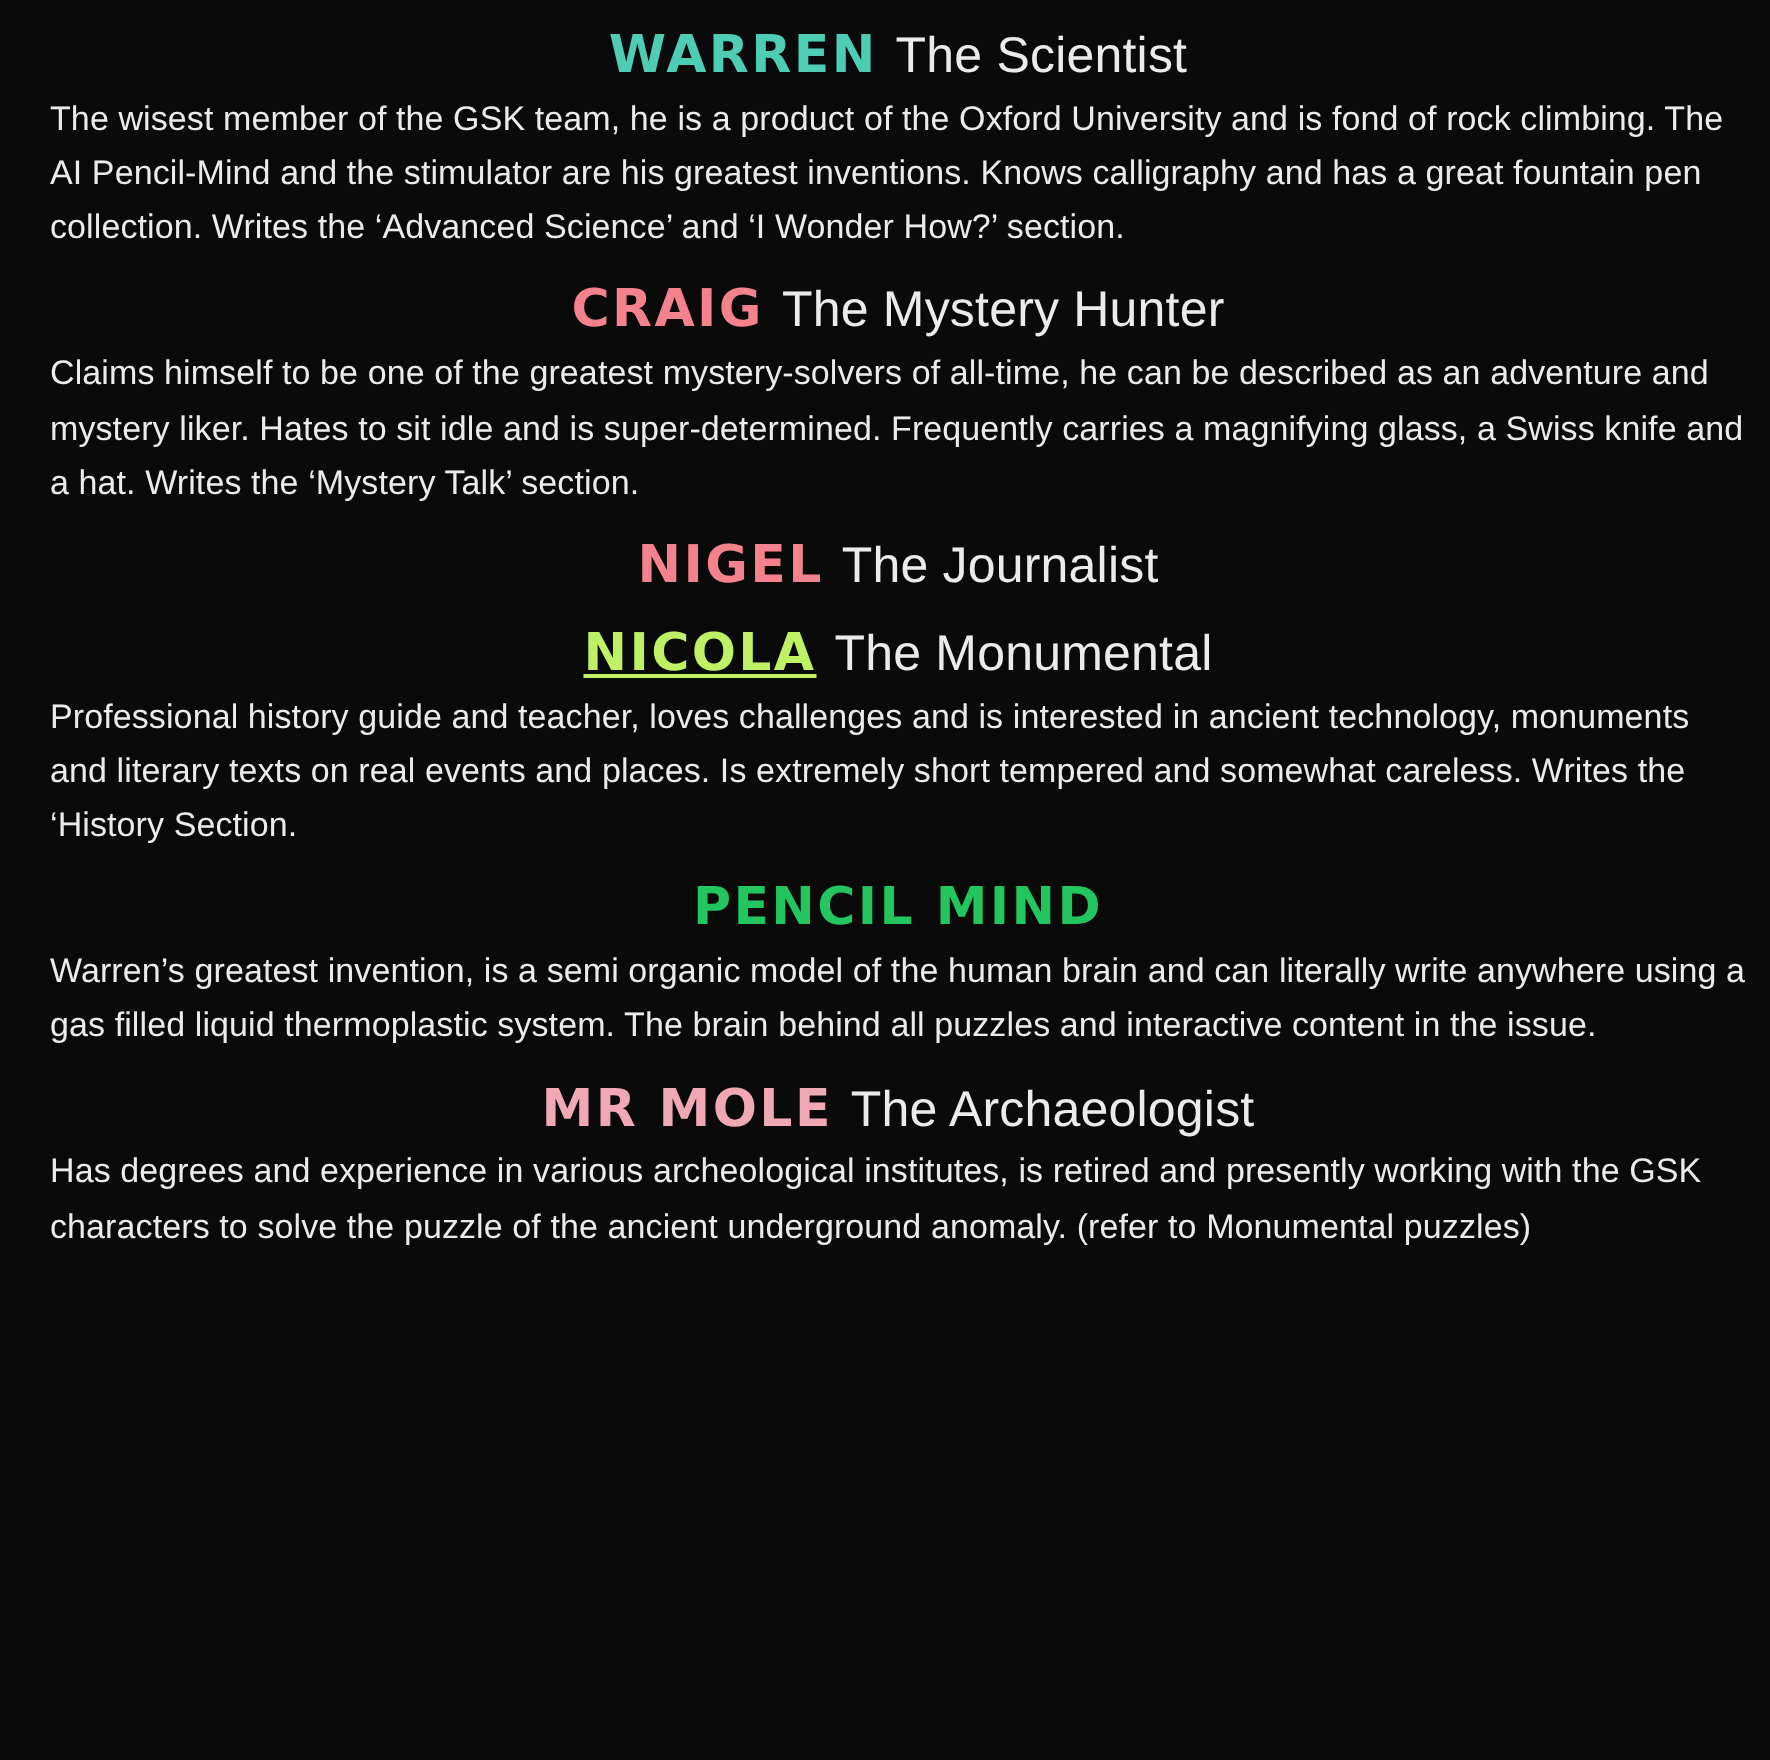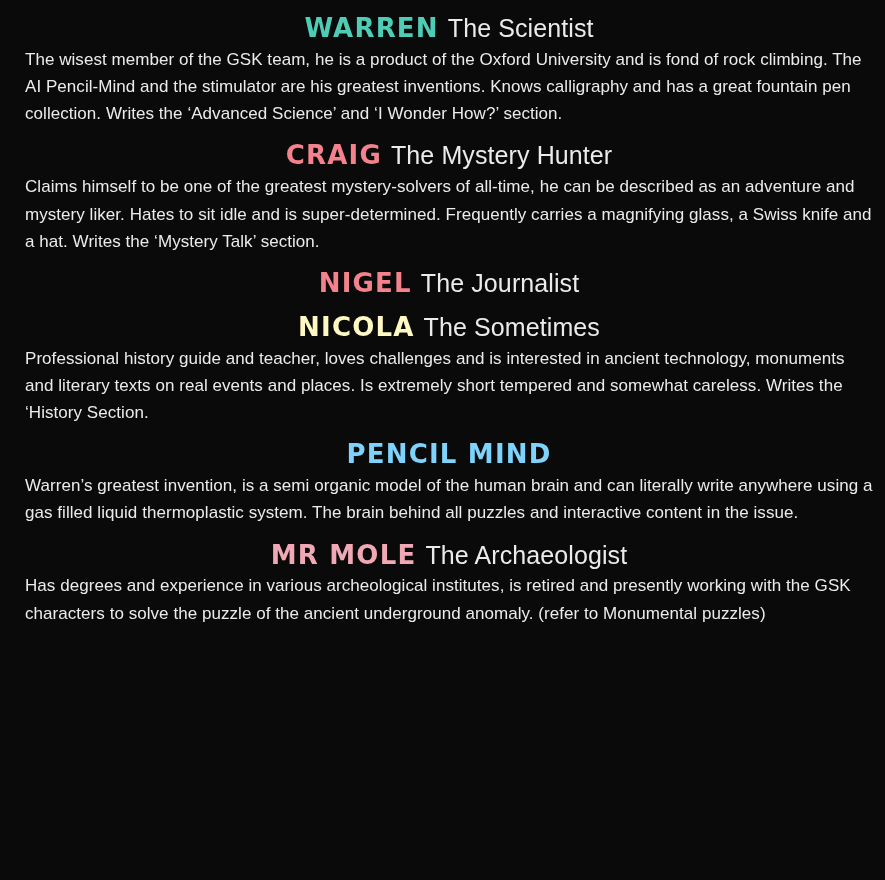--- a/index.html
+++ b/index.html
@@ -79,28 +79,28 @@
   </div>
 
   <div class="entry">
     <div class="headline">
       <span class="char-name" style="color: rgb(244, 130, 140);">NIGEL</span><span class="char-role">The Journalist</span>
     </div>
   </div>
 
   <div class="entry">
     <div class="headline">
-      <span class="char-name" style="color: #fef9c3;">NICOLA</span><span class="char-role">The Sometimes</span>
+      <span class="char-name" style="color: #bef264; text-decoration: underline;">NICOLA</span><span class="char-role">The Monumental</span>
     </div>
     <p class="char-desc">Professional history guide and teacher, loves challenges and is interested in ancient technology, monuments and literary texts on real events and places. Is extremely short tempered and somewhat careless. Writes the ‘History Section.</p>
   </div>
 
   <div class="entry">
     <div class="headline">
-      <span class="char-name" style="color: #7dd3fc;">PENCIL MIND</span>
+      <span class="char-name" style="color: #22c55e;">PENCIL MIND</span>
     </div>
     <p class="char-desc">Warren’s greatest invention, is a semi organic model of the human brain and can literally write anywhere using a gas filled liquid thermoplastic system. The brain behind all puzzles and interactive content in the issue.</p>
   </div>
 
   <div class="entry">
     <div class="headline">
       <span class="char-name" style="color: rgb(240, 168, 180);">MR MOLE</span><span class="char-role">The Archaeologist</span>
     </div>
     <p class="char-desc">Has degrees and experience in various archeological institutes, is retired and presently working with the GSK characters to solve the puzzle of the ancient underground anomaly. (refer to Monumental puzzles)</p>
   </div>

